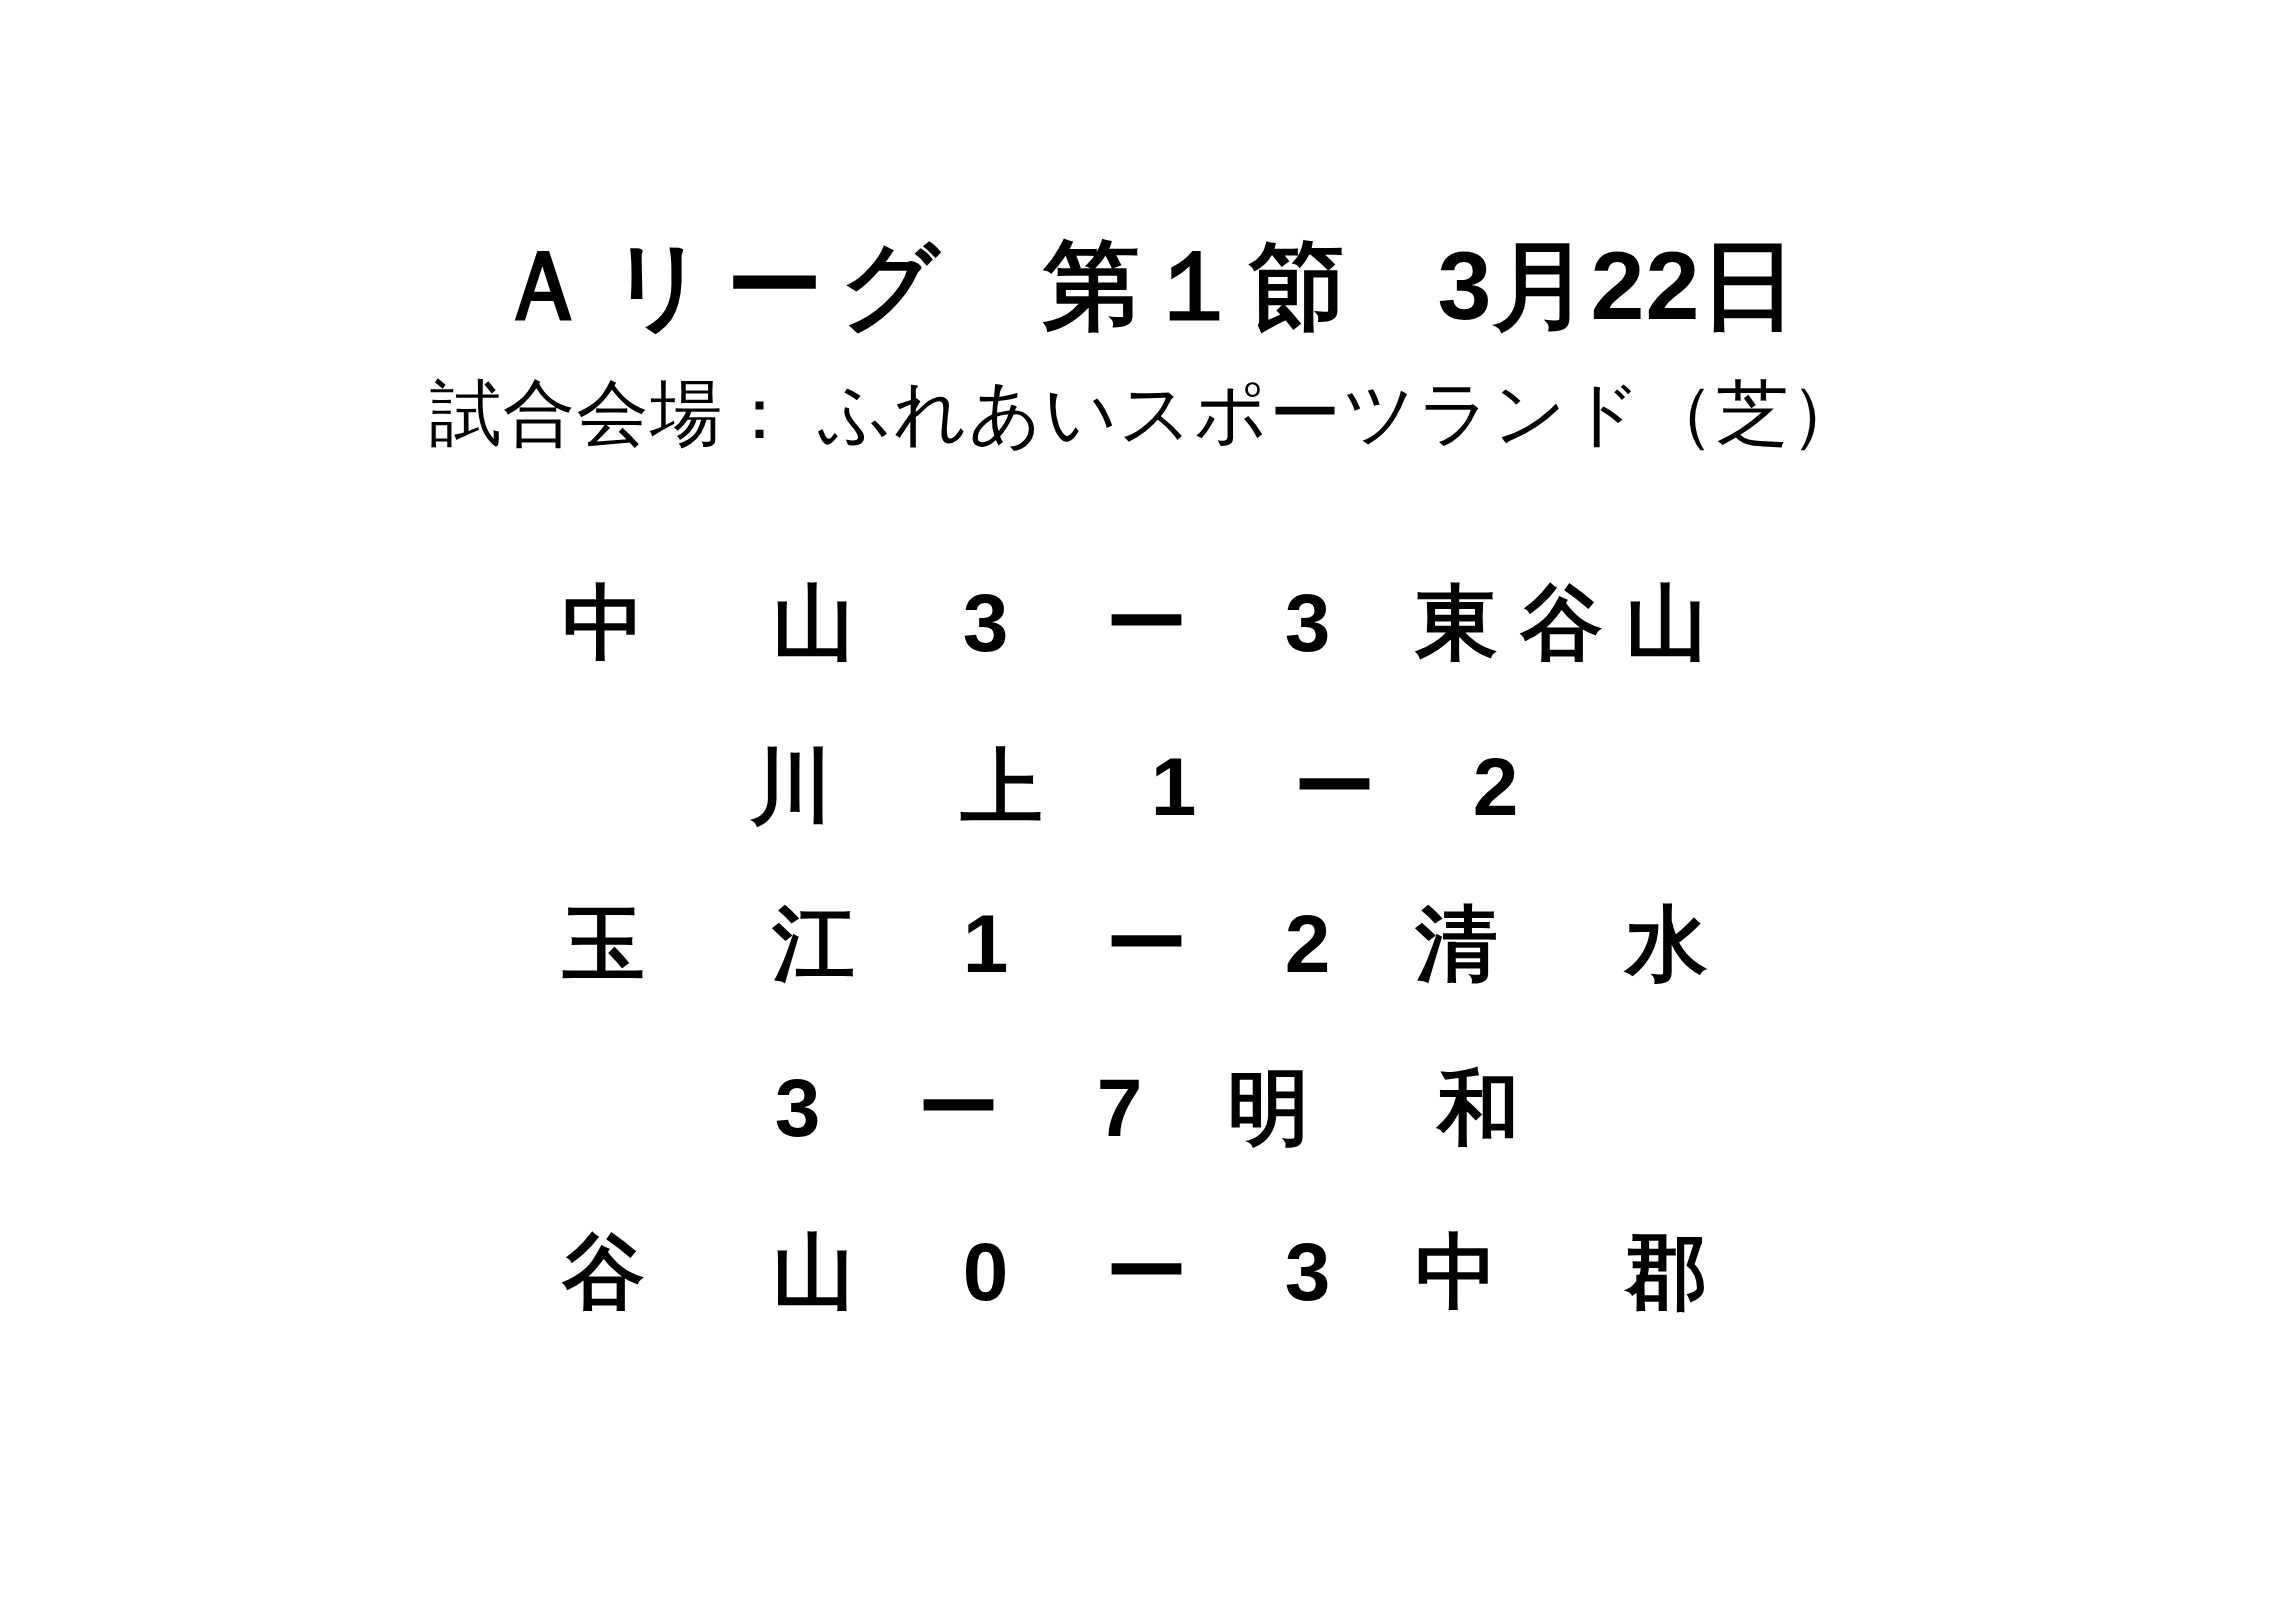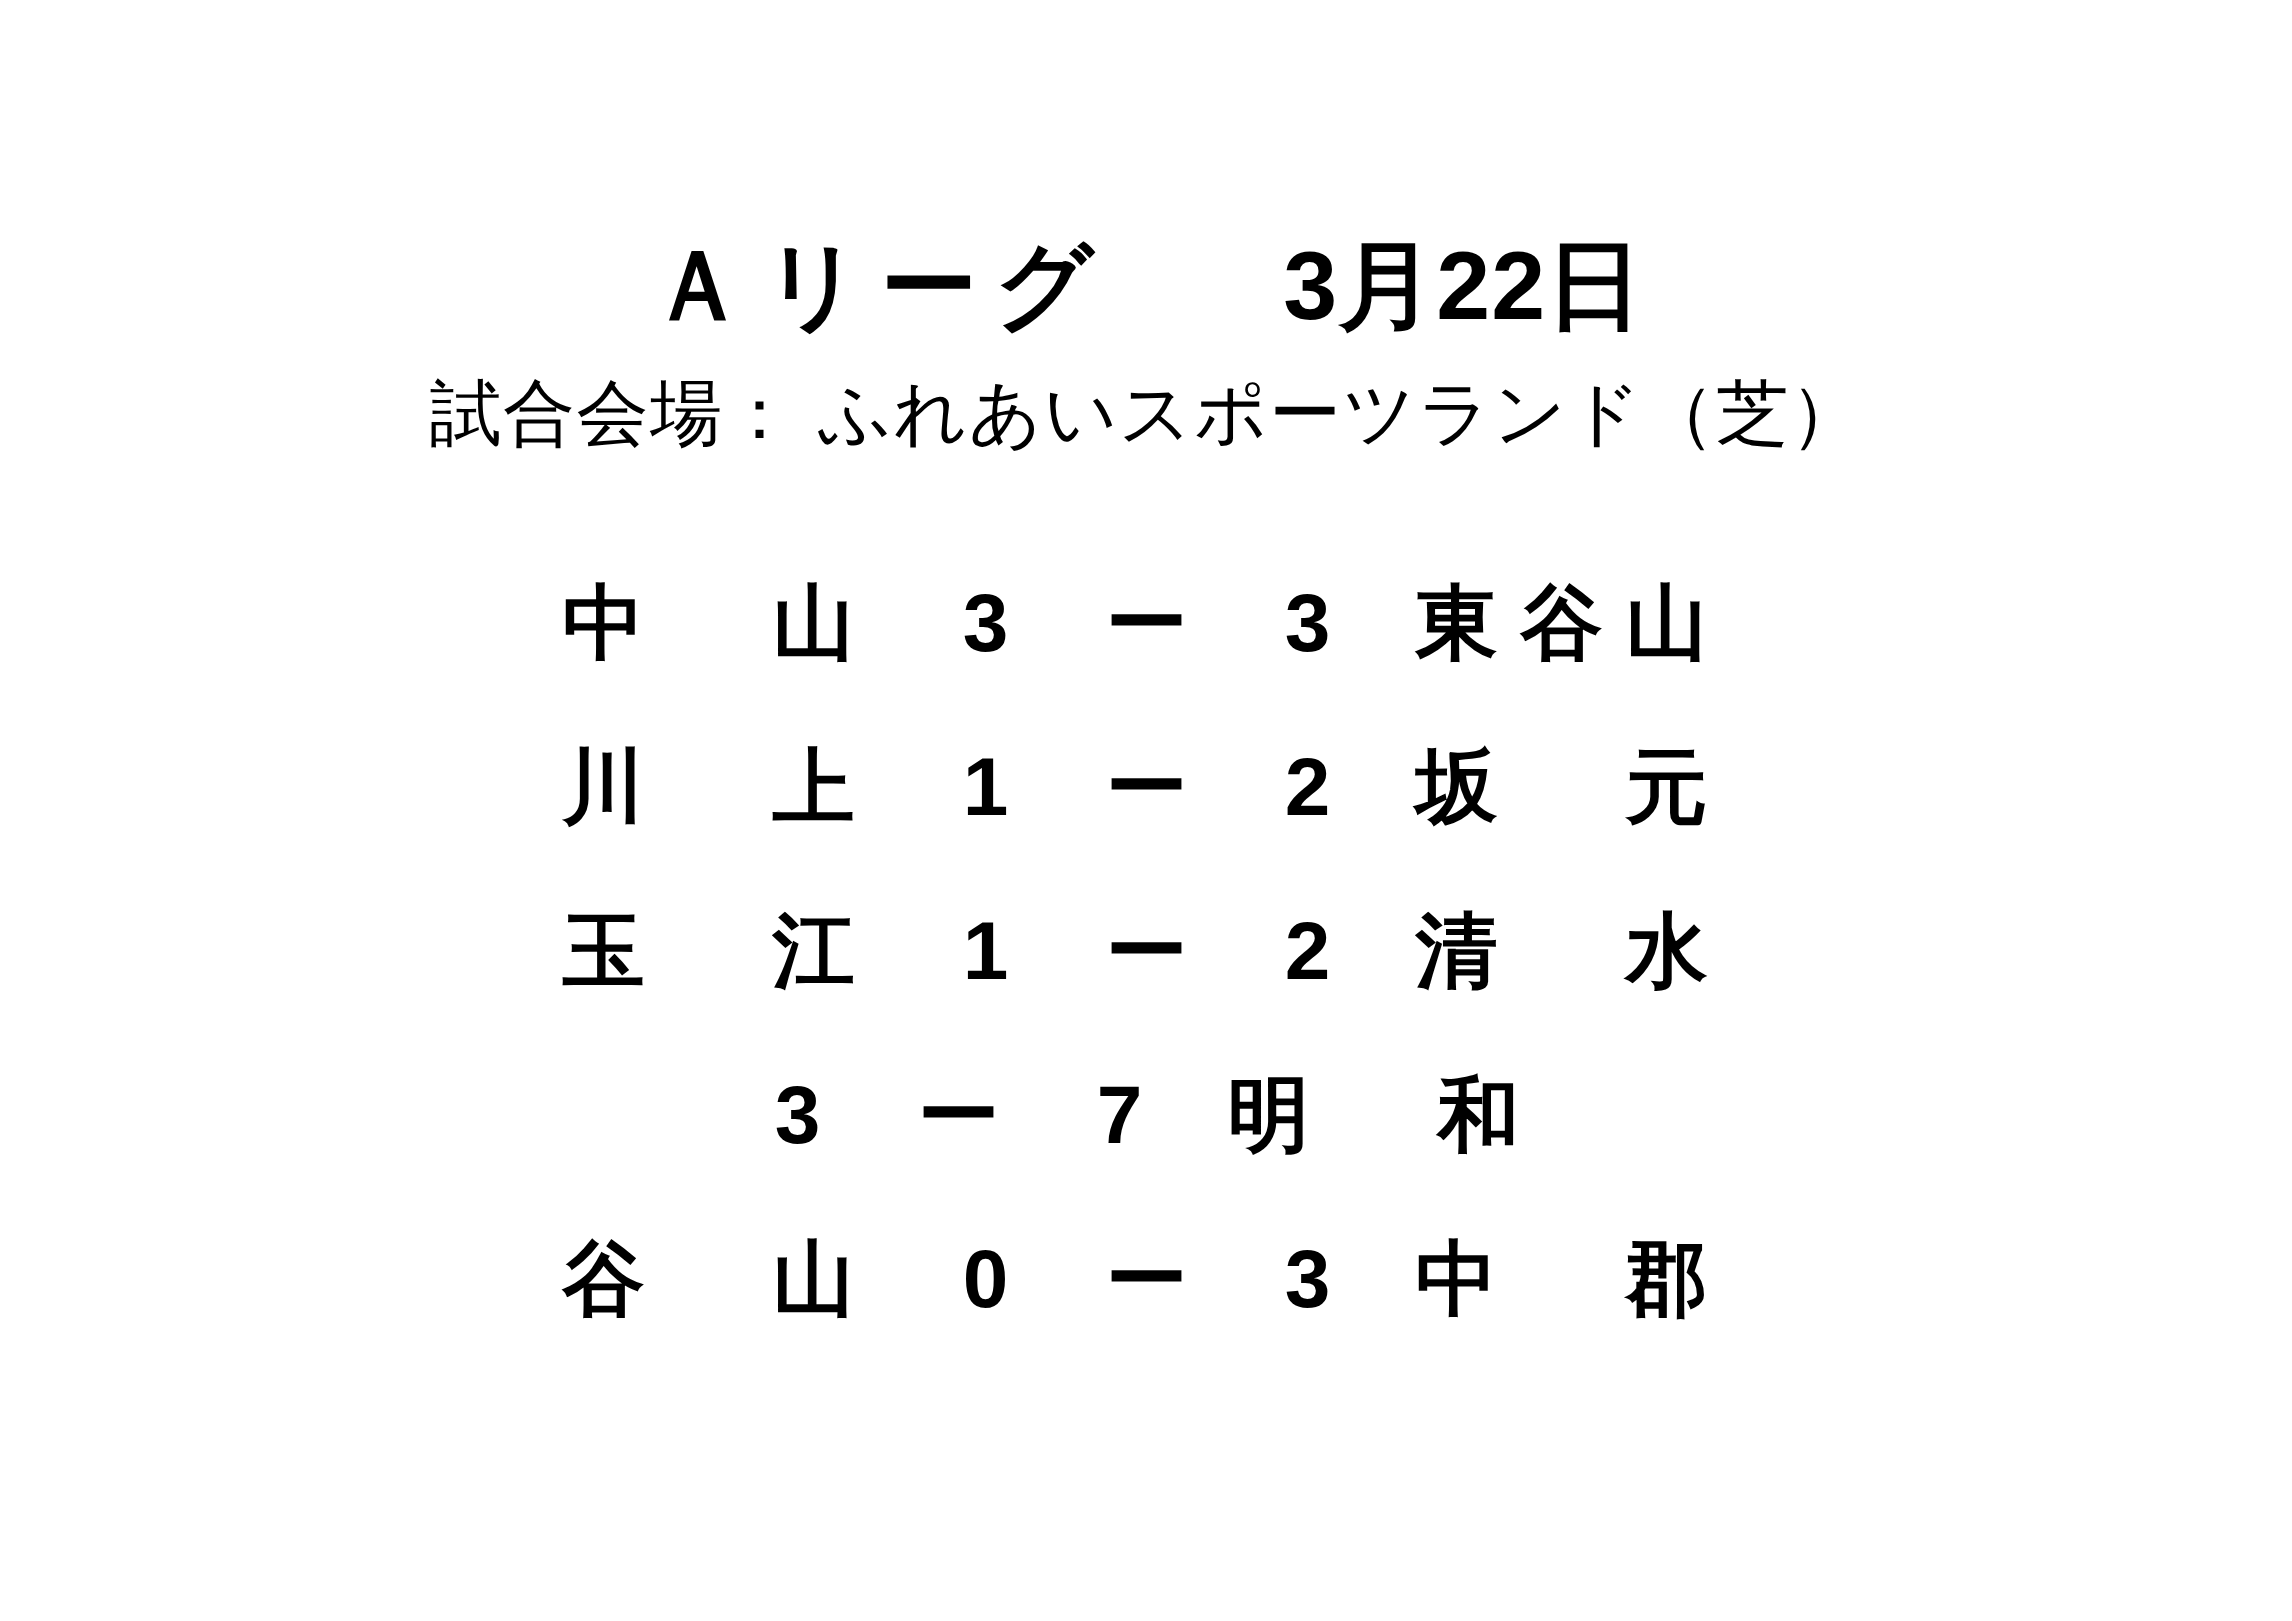--- a/index.html
+++ b/index.html
@@ -112,20 +112,21 @@
 </style>
 </head>
 <body>
 
 <div class="page">
 
   <div class="header">
     <div class="title-line">
       <span class="title-league">Ａリーグ</span>
       <span class="title-gap"></span>
+      <span class="title-round">第１節</span>
       <span class="title-gap"></span>
       <span class="title-date">3月22日</span>
     </div>
     <div class="venue-line">試合会場： ふれあいスポーツランド（芝）</div>
   </div>
 
   <div class="results">
 
     <div class="match-row">
       <span class="team home">中　山</span>
@@ -137,21 +138,20 @@
       <span class="team away">東谷山</span>
     </div>
 
     <div class="match-row">
       <span class="team home">川　上</span>
       <span class="spacer-left"></span>
       <span class="score">1</span>
       <span class="dash">ー</span>
       <span class="score">2</span>
       <span class="spacer-right"></span>
-      <span class="team away">坂　元</span>
     </div>
 
     <div class="match-row">
       <span class="team home">玉　江</span>
       <span class="spacer-left"></span>
       <span class="score">1</span>
       <span class="dash">ー</span>
       <span class="score">2</span>
       <span class="spacer-right"></span>
       <span class="team away">清　水</span>

